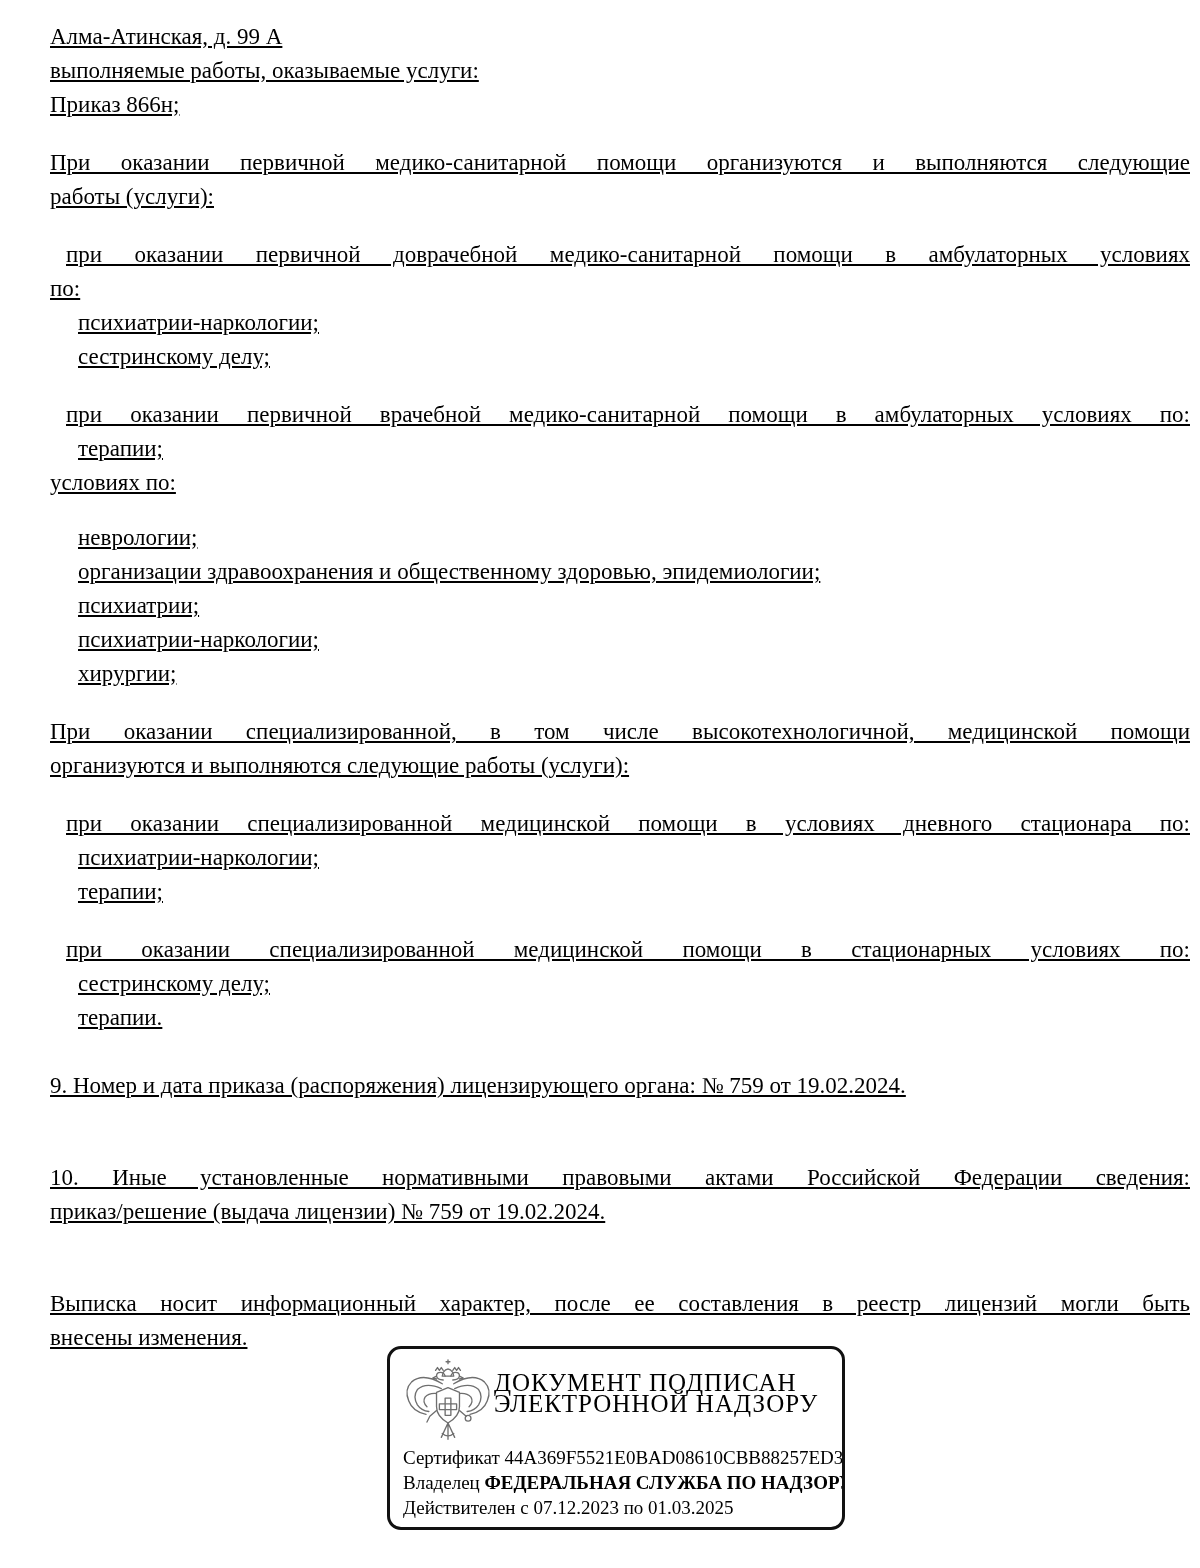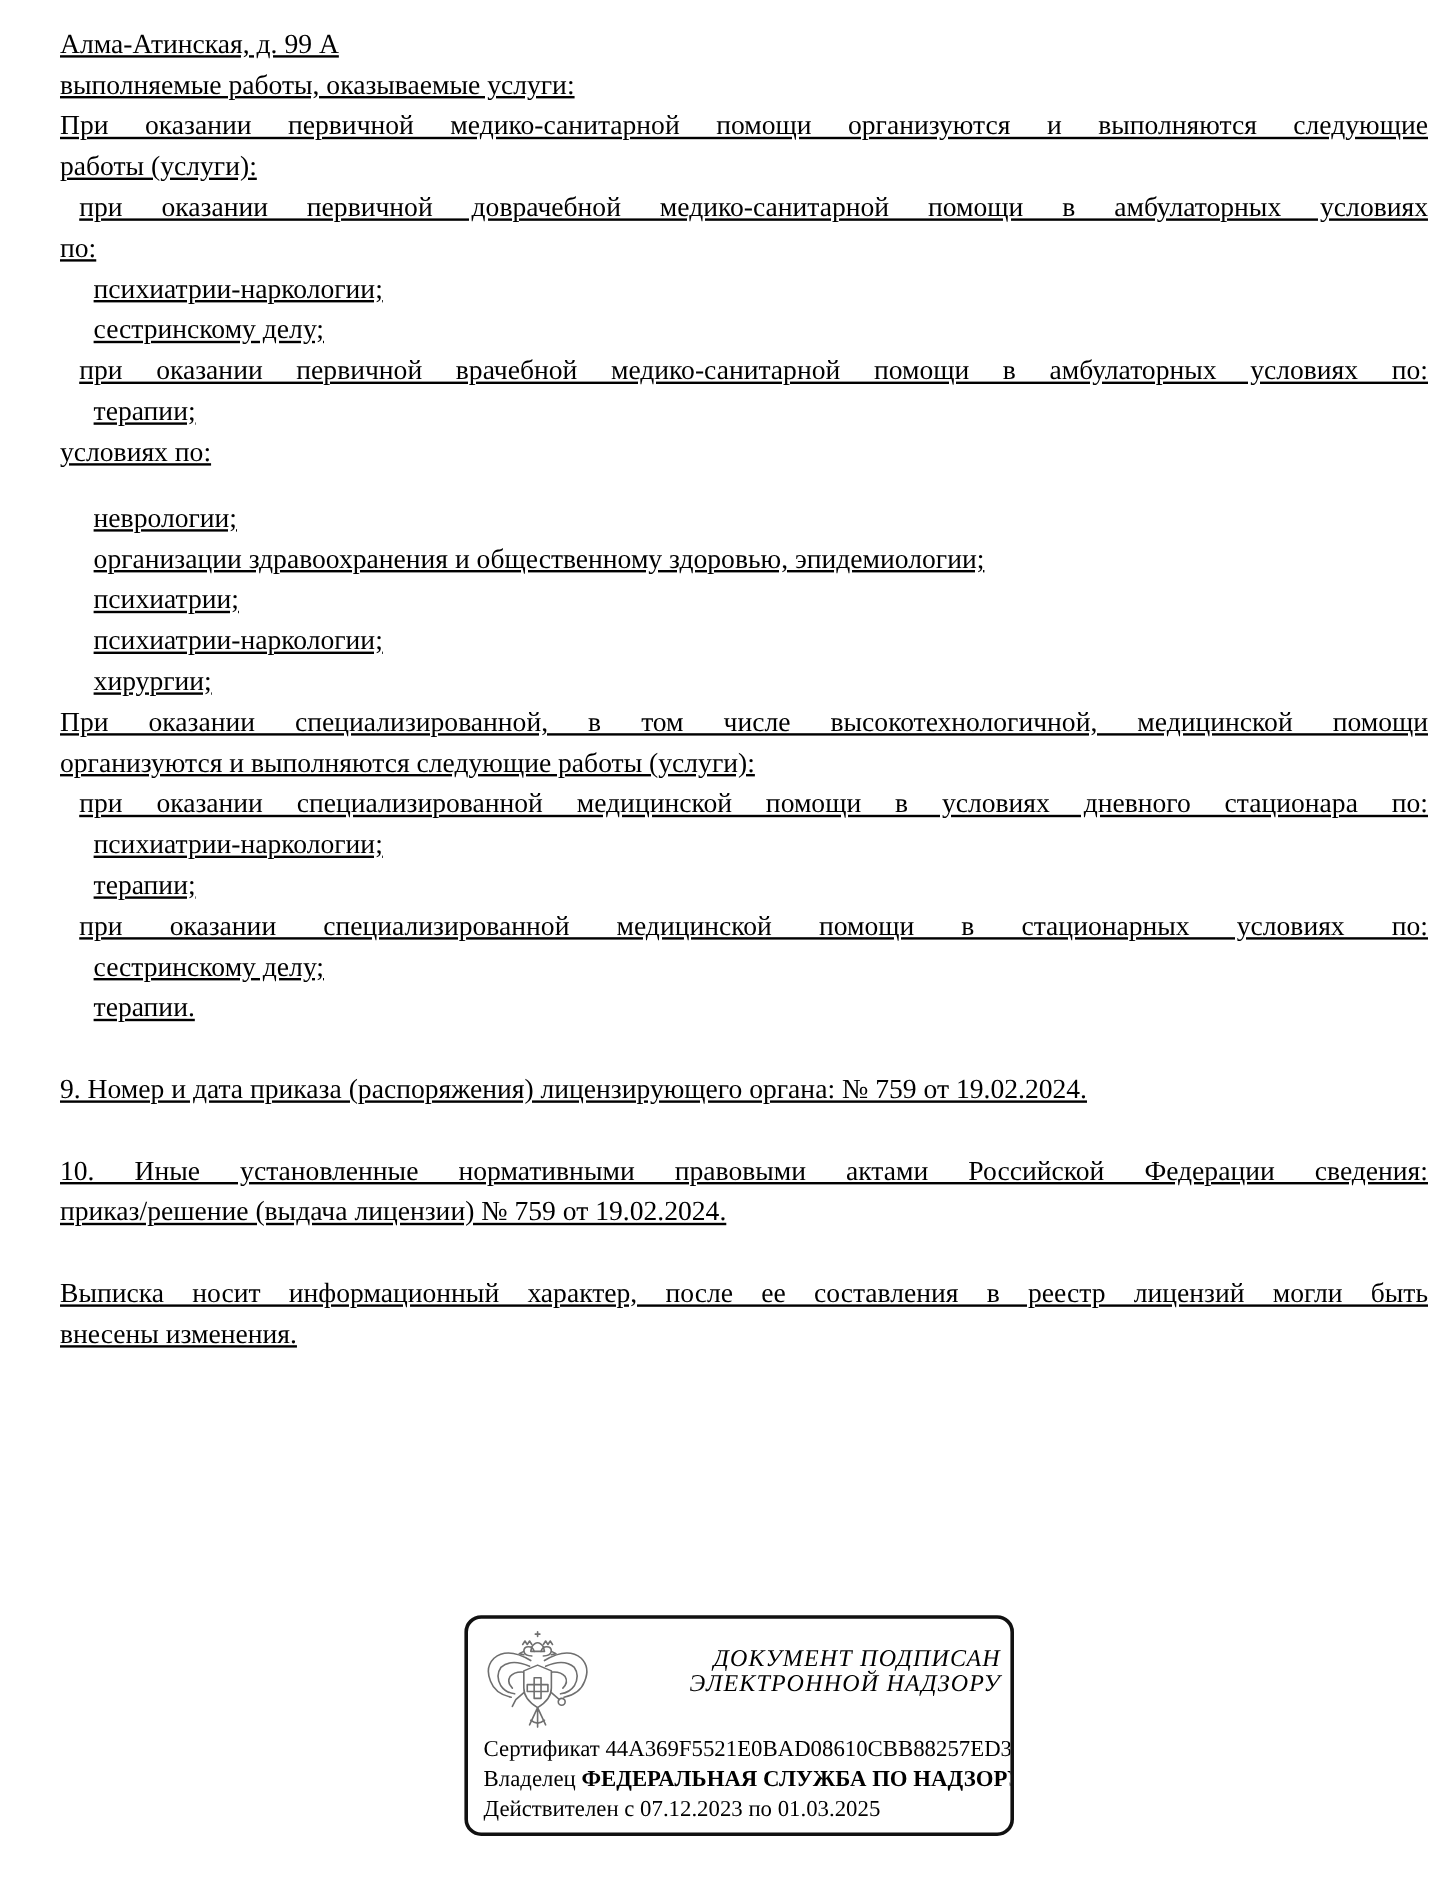--- a/index.html
+++ b/index.html
@@ -13,57 +13,57 @@
   }
   .body-text{
     position:absolute;
     left:50px;top:20px;
     width:1140px;
     font-size:23px;
     line-height:34px;
     text-decoration:underline;
   }
   .line{min-height:34px;white-space:nowrap;}
-  .line.just{white-space:normal;text-align:justify;text-align-last:justify;}
+  .line.just{white-space:normal;text-align:justify;text-align-last:justify;margin-top:24px;}
   .line.blank{white-space:normal;}
   .stamp{
     position:absolute;
     left:387px;top:1346px;
     width:458px;height:184px;
     border:3px solid #111;
     border-radius:14px;
     box-sizing:border-box;
     overflow:hidden;
     background:#fff;
   }
   .stamp-emblem{
     position:absolute;left:10px;top:8px;width:96px;height:88px;
   }
   .stamp-title{
     position:absolute;left:104px;right:8px;top:23px;
-    text-align:right;
-    font-size:20px;line-height:21px;
+    text-align:left;
+    font-size:25px;line-height:21px;
     letter-spacing:1px;
-    font-style:italic;
   }
   .stamp-rows{
     position:absolute;left:13px;top:96px;right:-400px;
     font-size:19px;line-height:25px;
     white-space:nowrap;
   }
   .stamp-rows .owner-name{font-weight:bold;}
 </style>
 </head>
 <body>
 
 <div class="page">
 
   <div class="body-text">
       <div class="line">Алма-Атинская, д. 99 А</div>
       <div class="line">выполняемые работы, оказываемые услуги:</div>
+      <div class="line">Приказ 866н;</div>
       <div class="line just">При оказании первичной медико-санитарной помощи организуются и выполняются следующие</div>
       <div class="line">работы (услуги):</div>
       <div class="line just" style="padding-left: 16px;">при оказании первичной доврачебной медико-санитарной помощи в амбулаторных условиях</div>
       <div class="line">по:</div>
       <div class="line" style="padding-left: 28px;">психиатрии-наркологии;</div>
       <div class="line" style="padding-left: 28px;">сестринскому делу;</div>
       <div class="line just" style="padding-left: 16px;">при оказании первичной врачебной медико-санитарной помощи в амбулаторных условиях по:</div>
       <div class="line" style="padding-left: 28px;">терапии;</div>
       <div class="line">условиях по:</div>
       <div class="line" style="padding-left: 28px; margin-top: 21px;">неврологии;</div>

